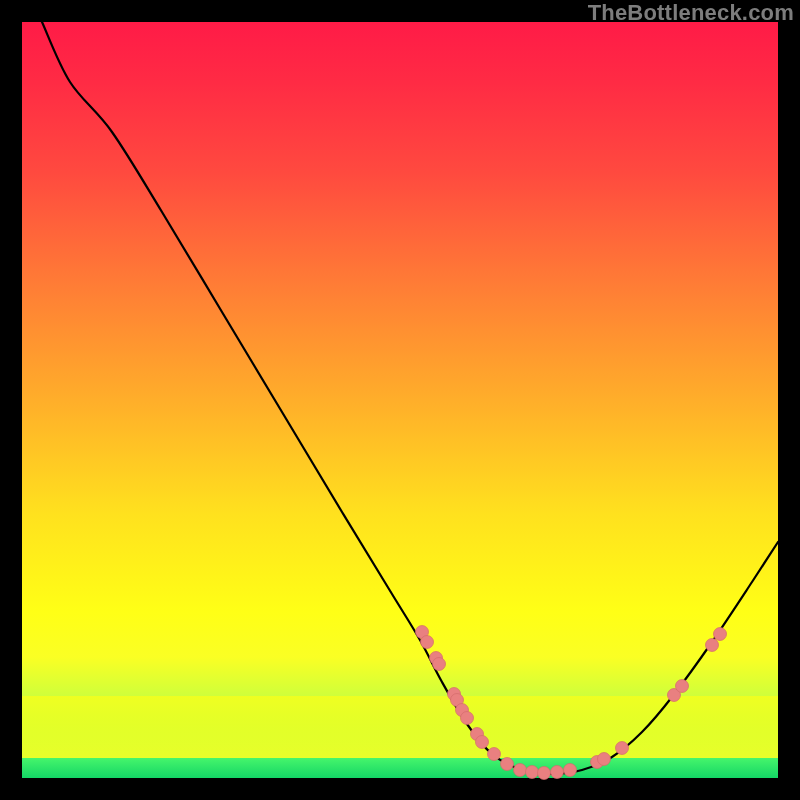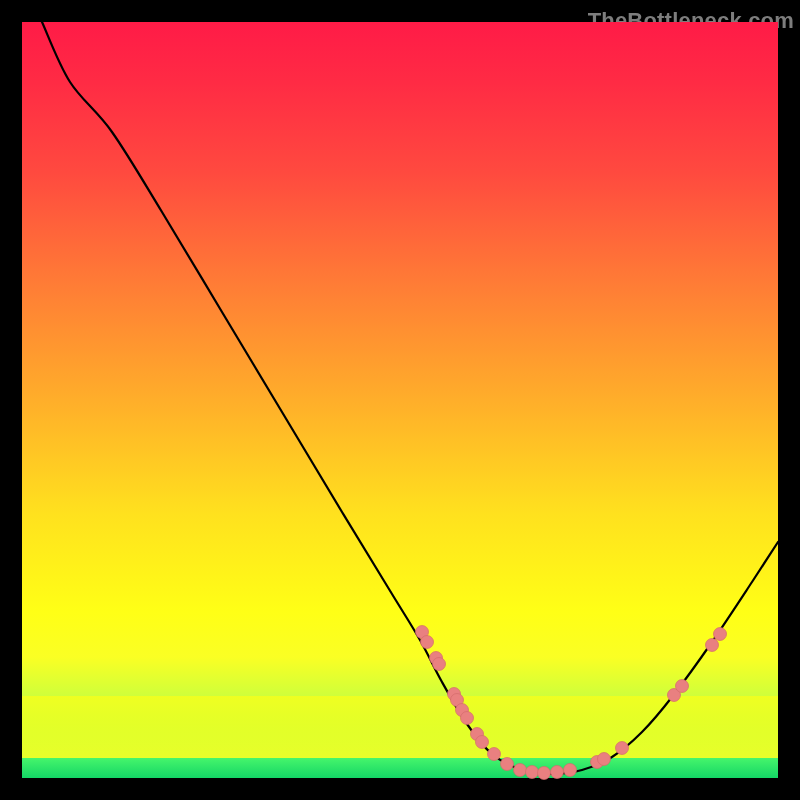--- a/index.html
+++ b/index.html
@@ -74,21 +74,21 @@
     stroke-linecap: round;
     stroke-linejoin: round;
   }
   .dot {
     fill: #e98080;
     stroke: #d46a6a;
     stroke-width: 0.7;
   }
   .watermark {
     position: absolute;
-    top: 8px;
+    top: 0;
     right: 6px;
     color: #7d7d7d;
     font-size: 22px;
     font-weight: 600;
     letter-spacing: 0.2px;
     user-select: none;
   }
 </style>
 </head>
 <body>

